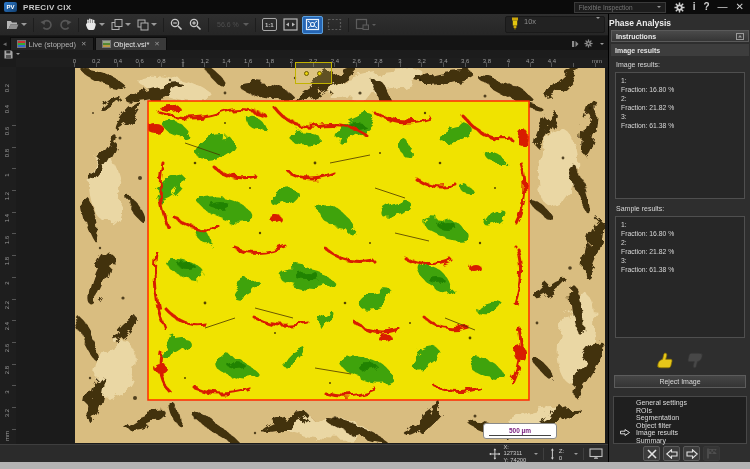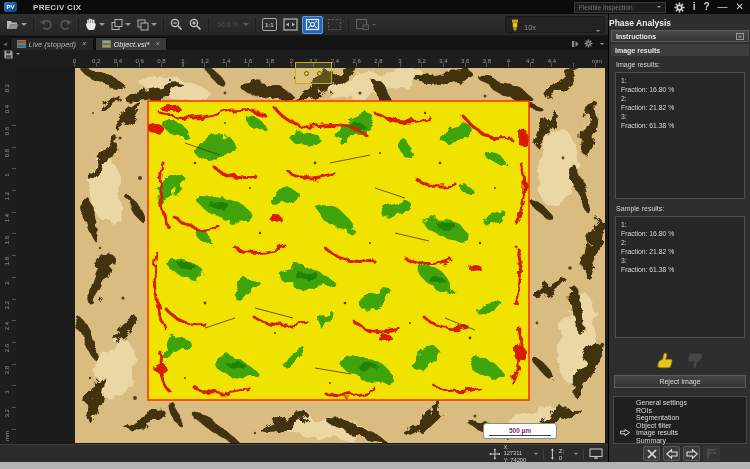--- a/index.html
+++ b/index.html
@@ -6,21 +6,21 @@
   html,body { width:750px; height:469px; overflow:hidden; background:#000;
               font-family:"Liberation Sans", sans-serif; }
   #app { position:relative; width:750px; height:469px; background:#161616; }
 
   
   .titlebar { position:absolute; left:0; top:0; width:750px; height:14px;
               background:#0b0b0b; display:flex; align-items:center; z-index:30; }
   .logo { width:13px; height:10px; margin-left:4px; border-radius:2px;
           background:linear-gradient(135deg,#2d7dd2,#123f6e);
           color:#fff; font-size:6px; font-weight:bold; text-align:center; line-height:10px; }
-  .apptitle { color:#c8c8c8; font-size:8px; font-weight:bold; margin-left:16px; letter-spacing:.3px; }
+  .apptitle { color:#c8c8c8; font-size:8px; font-weight:bold; margin-left:6px; letter-spacing:.3px; }
   .titlebar-right { margin-left:auto; display:flex; align-items:center; gap:8px; padding-right:6px; }
   .layoutbox { width:92px; height:11px; background:#1d1d1d; border:1px solid #3a3a3a;
                color:#787878; font-size:6.5px; display:flex; align-items:center; padding:0 4px; }
   .layoutbox .chev { margin-left:auto; }
   .tchar { color:#cfcfcf; font-size:10px; line-height:12px; cursor:default; }
   .tchar.q { font-weight:bold; }
 
   
   .toolbar { position:absolute; left:0; top:14px; width:608px; height:22px;
              background:linear-gradient(#2f2f2f,#262626); border-bottom:1px solid #1a1a1a;
@@ -31,27 +31,27 @@
   .tbtn.disabled { opacity:.45; }
   .chev { width:0; height:0; border-left:3px solid transparent; border-right:3px solid transparent;
           border-top:3px solid #9a9a9a; display:inline-block; margin-left:2px; }
   .chev.small { border-left-width:2px; border-right-width:2px; border-top-width:2px; }
   .tsep { width:1px; height:14px; background:#1d1d1d; margin:0 3px; }
   .zoomtext { color:#7a7a7a; font-size:7px; margin:0 2px; }
   .one2one { width:15px; height:13px; border:1px solid #a8a8a8; border-radius:2px;
              color:#c0c0c0; font-size:6px; font-weight:bold; display:flex; align-items:center; justify-content:center; }
   .objective { position:absolute; left:505px; top:2px; width:100px; height:17px;
                background:#222; border:1px solid #191919; border-radius:2px;
-               display:flex; align-items:flex-end; padding:0 4px; }
+               display:flex; align-items:flex-start; padding:0 4px; }
   .objective .mag { color:#8d8d8d; font-size:7.5px; margin-left:4px; }
   .objective .chev { margin-left:auto; }
 
   
   .tabrow { position:absolute; left:0; top:36px; width:608px; height:14px; background:#141414;
-            display:flex; align-items:flex-end; z-index:20;font-style:italic; }
+            display:flex; align-items:flex-end; z-index:20; }
   .tabscroll { color:#6d6d6d; font-size:7px; padding:0 3px 2px 3px; }
   .tab { height:13px; display:flex; align-items:center; gap:3px; padding:0 6px;
          background:#242424; border:1px solid #0c0c0c; border-bottom:none; margin-right:1px;
          color:#b2b2b2; font-size:7.5px; }
   .tab.active { background:#3a3a3a; color:#e6e6e6; }
   .tabclose { color:#9a9a9a; font-size:6.5px; margin-left:2px; }
   .tabicon { width:9px; height:8px; border:1px solid #777; display:flex; flex-direction:column; }
   .tabicon div { flex:1; }
   .tabrow-right { position:absolute; right:4px; bottom:2px; display:flex; align-items:center; gap:5px; }
 

